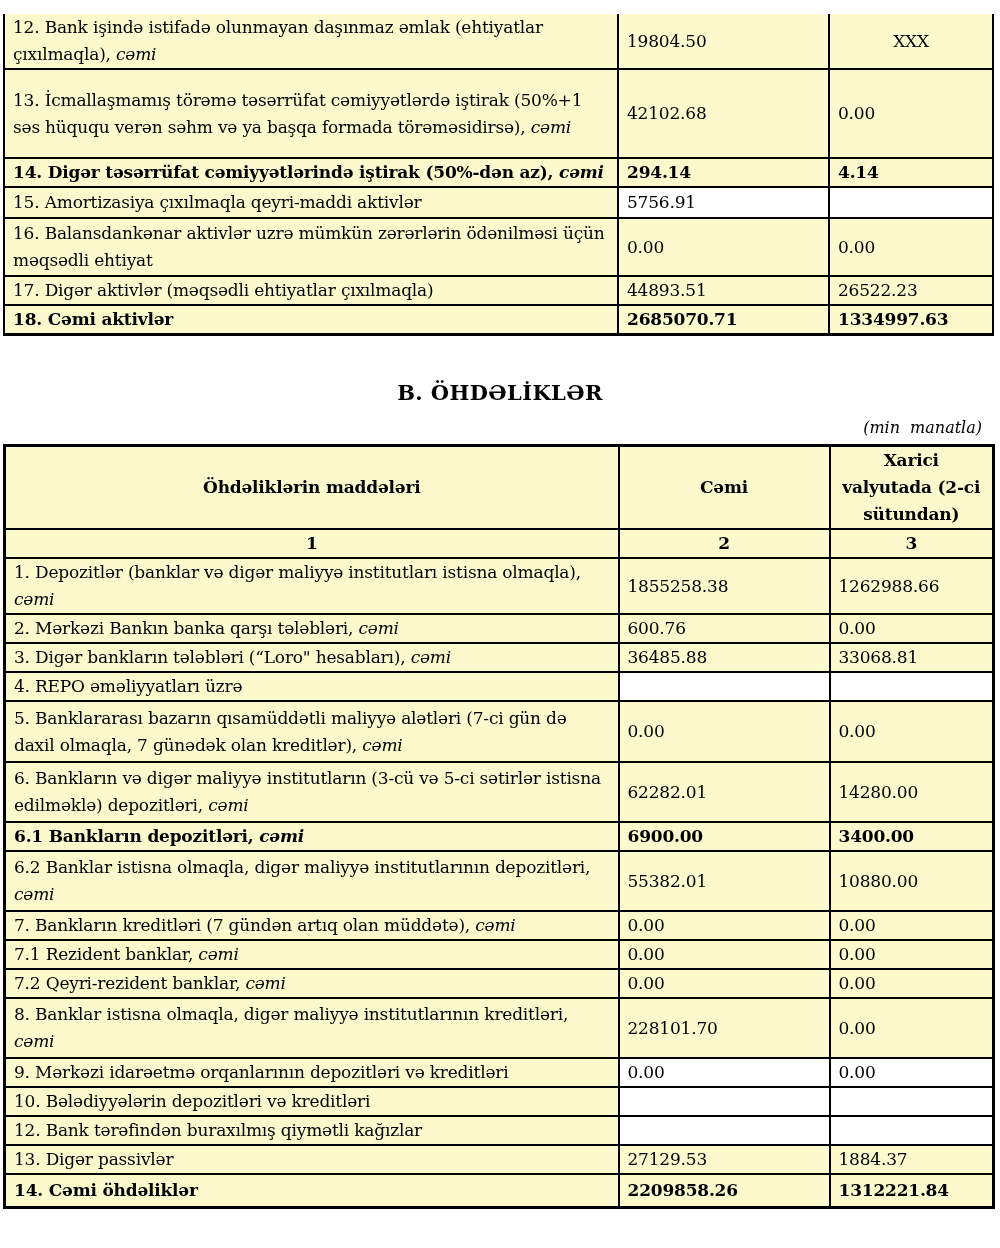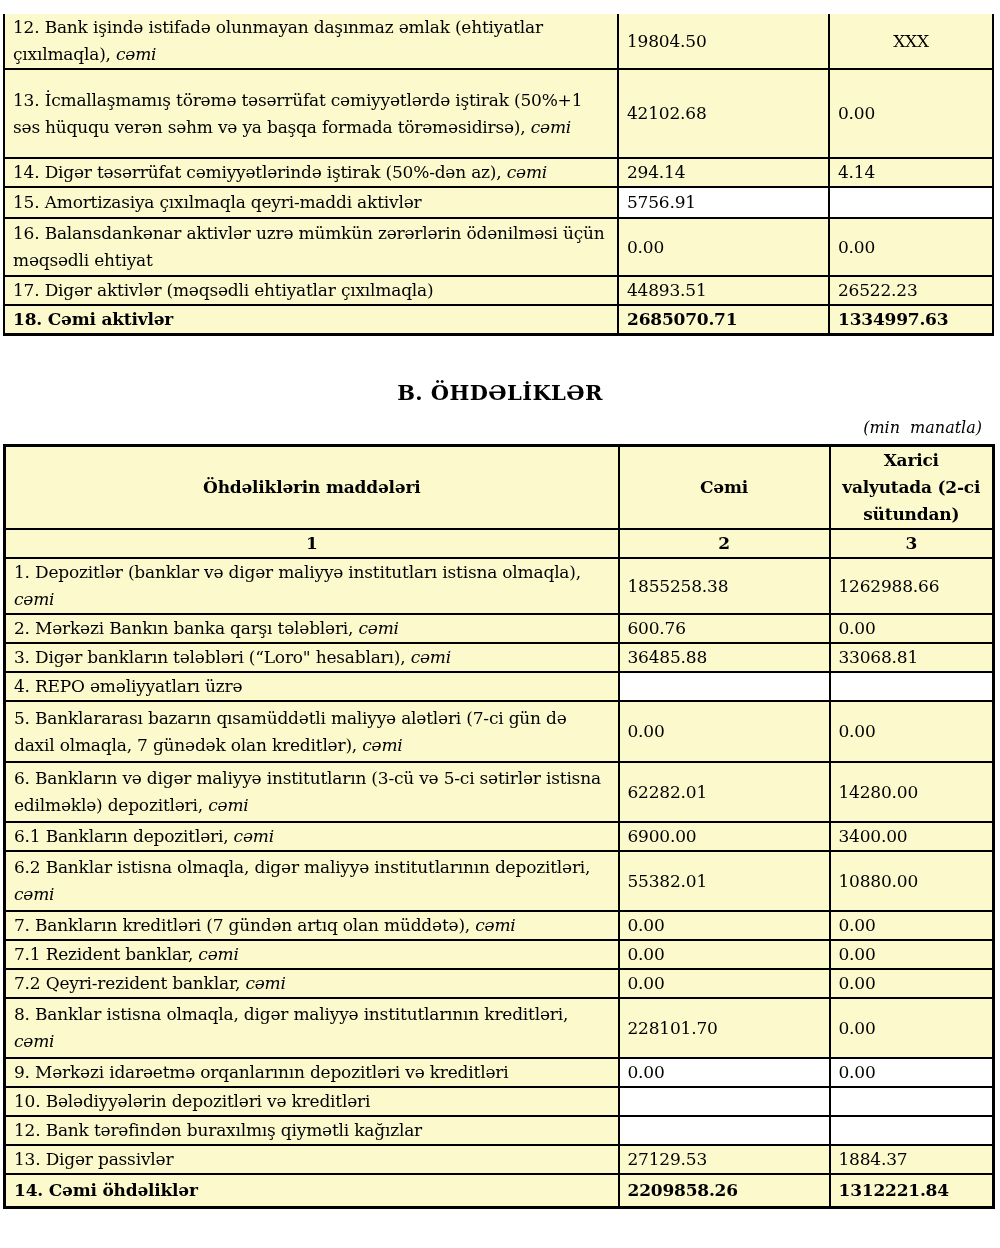--- a/index.html
+++ b/index.html
@@ -77,21 +77,21 @@
         <tr style="height: 44px; margin-top: 31px;">
           <td class="label-cell"><span>12. Bank işində istifadə olunmayan daşınmaz əmlak (ehtiyatlar çıxılmaqla),</span> <i class="sfx">cəmi</i></td>
           <td class="num-cell">19804.50</td>
           <td class="center-cell">XXX</td>
         </tr>
         <tr style="height: 89px;">
           <td class="label-cell"><span>13. İcmallaşmamış törəmə təsərrüfat cəmiyyətlərdə iştirak (50%+1 səs hüququ verən səhm və ya başqa formada törəməsidirsə),</span> <i class="sfx">cəmi</i></td>
           <td class="num-cell">42102.68</td>
           <td class="num-cell">0.00</td>
         </tr>
-        <tr style="height: 28px;">
+        <tr style="height: 28px; font-weight: bold;">
           <td class="label-cell"><span>14. Digər təsərrüfat cəmiyyətlərində iştirak (50%-dən az),</span> <i class="sfx">cəmi</i></td>
           <td class="num-cell">294.14</td>
           <td class="num-cell">4.14</td>
         </tr>
         <tr style="height: 31px;">
           <td class="label-cell"><span>15. Amortizasiya çıxılmaqla qeyri-maddi aktivlər</span></td>
           <td class="num-cell white-cell">5756.91</td>
           <td class="num-cell white-cell"></td>
         </tr>
         <tr style="height: 58px; border-radius: 8px;">
@@ -158,21 +158,21 @@
         <tr style="height: 61px;">
           <td class="label-cell"><span>5. Banklararası bazarın qısamüddətli maliyyə alətləri (7-ci gün də daxil olmaqla, 7 günədək olan kreditlər),</span> <i class="sfx">cəmi</i></td>
           <td class="num-cell">0.00</td>
           <td class="num-cell">0.00</td>
         </tr>
         <tr style="height: 60px;">
           <td class="label-cell"><span>6. Bankların və digər maliyyə institutların (3-cü və 5-ci sətirlər istisna edilməklə) depozitləri,</span> <i class="sfx">cəmi</i></td>
           <td class="num-cell">62282.01</td>
           <td class="num-cell">14280.00</td>
         </tr>
-        <tr style="height: 28px;">
+        <tr style="height: 28px; font-weight: bold;">
           <td class="label-cell"><span>6.1  Bankların depozitləri,</span> <i class="sfx">cəmi</i></td>
           <td class="num-cell">6900.00</td>
           <td class="num-cell">3400.00</td>
         </tr>
         <tr style="height: 60px;">
           <td class="label-cell"><span>6.2 Banklar istisna olmaqla, digər maliyyə institutlarının depozitləri,</span> <i class="sfx">cəmi</i></td>
           <td class="num-cell">55382.01</td>
           <td class="num-cell">10880.00</td>
         </tr>
         <tr style="height: 28px;">

